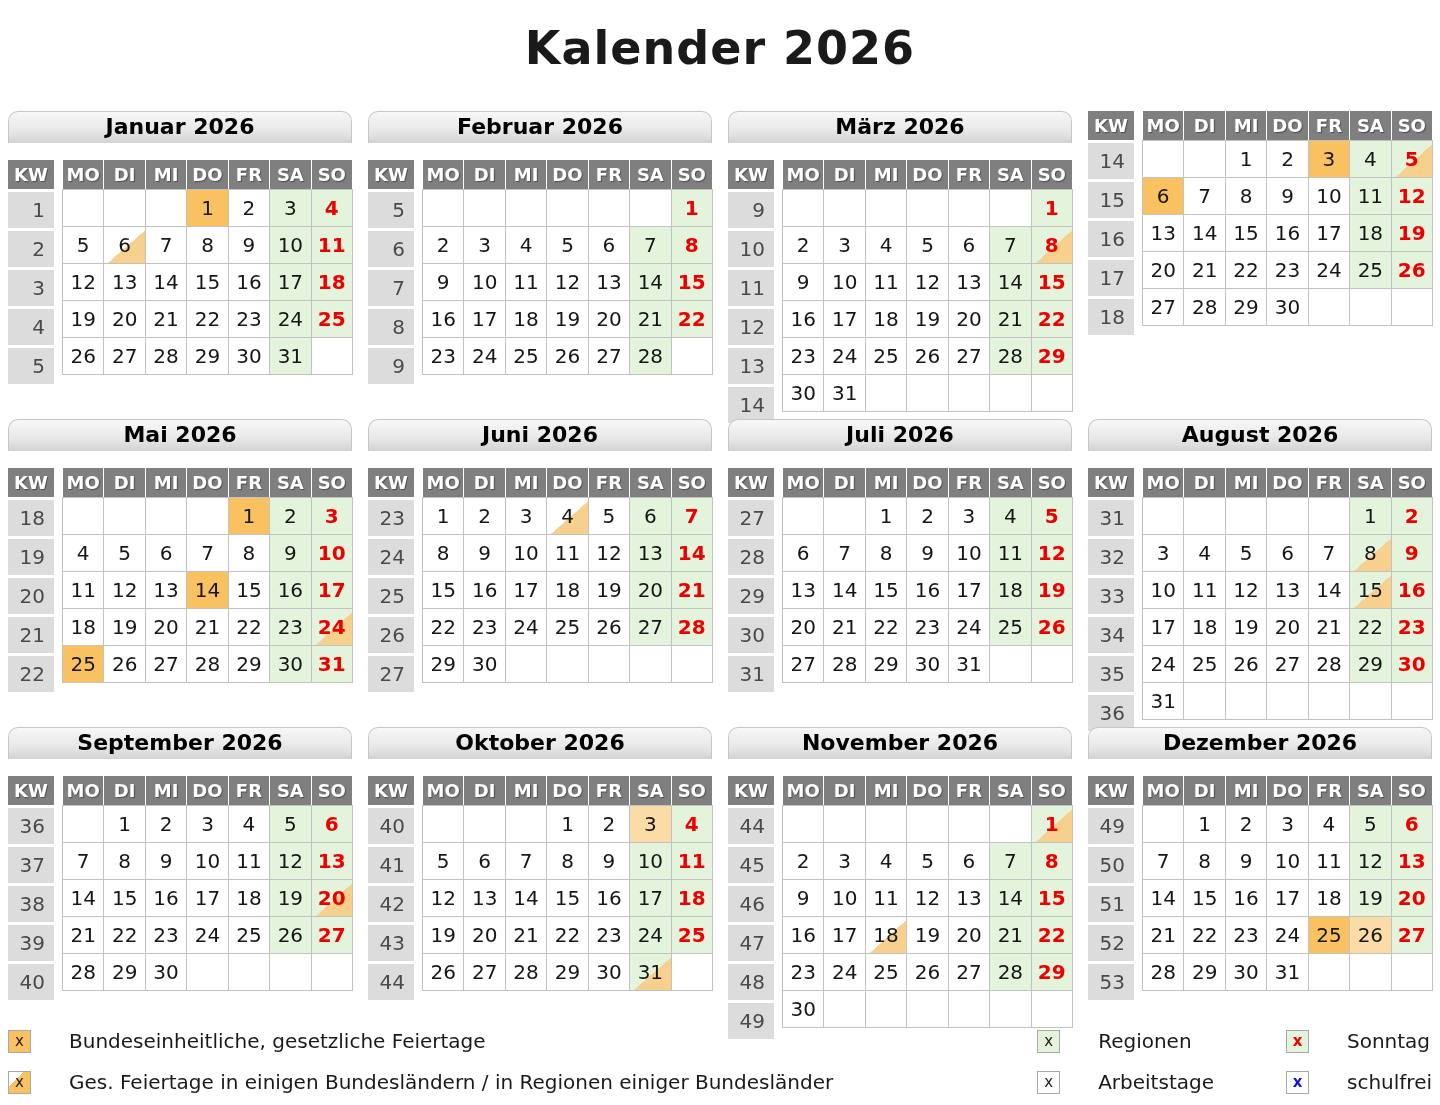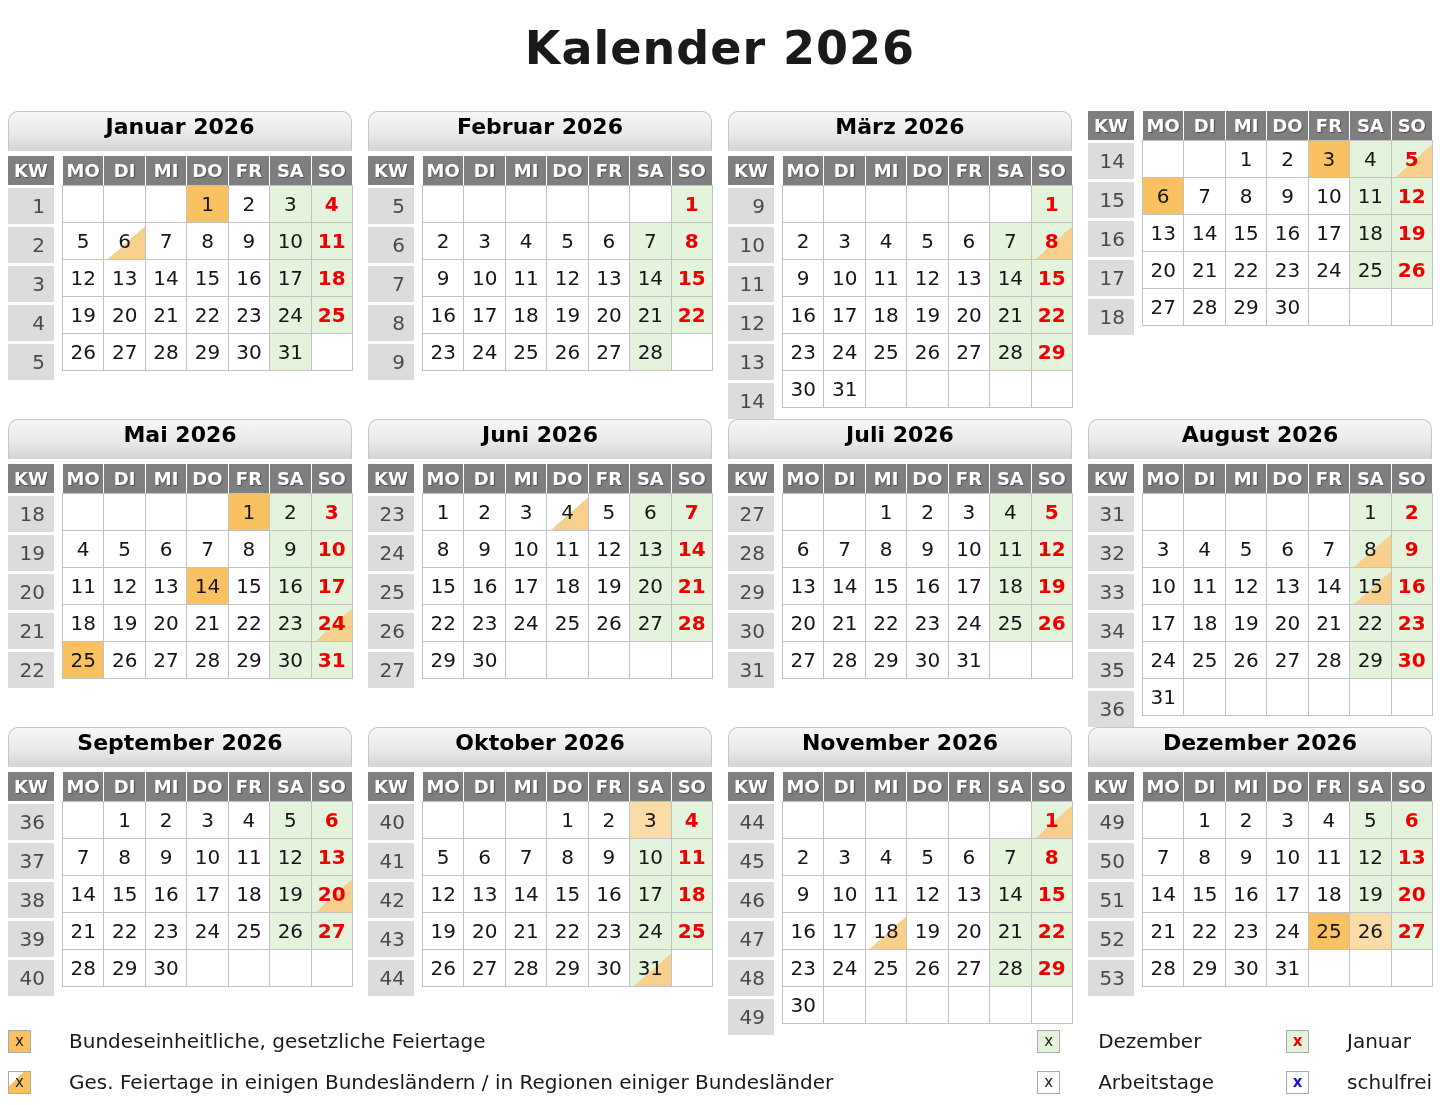--- a/index.html
+++ b/index.html
@@ -32,27 +32,27 @@
     padding:0 8px;
     display:grid;
     grid-template-columns:repeat(4,344px);
     grid-template-rows:repeat(3,292px);
     column-gap:16px;
     row-gap:16px;
     align-items:start;
   }
   .month{width:344px;}
   .mtitle{
-    height:40px;line-height:29px;
+    height:32px;line-height:29px;
     text-align:center;
     font-size:22px;font-weight:700;color:#000;
     background:linear-gradient(#f7f7f7 0%,#e9e9e9 55%,#d3d3d3 100%);
     border:1px solid #c6c6c6;border-bottom:none;
     border-radius:10px 10px 0 0;
-    margin-bottom:5px;
+    margin-bottom:17px;
   }
   .mbody{display:flex;gap:3px;background:#fff;}
   .kwcol{
     width:52px;
     display:grid;
     grid-template-columns:46px;
     grid-template-rows:29px;
     grid-auto-rows:36px;
     row-gap:3px;
     background:#fff;
@@ -840,28 +840,28 @@
         <div class="llab">Bundeseinheitliche, gesetzliche Feiertage</div>
       </div>
       <div class="lrow">
         <div class="sw sw-regional">x</div>
         <div class="llab">Ges. Feiertage in einigen Bundesländern / in Regionen einiger Bundesländer</div>
       </div>
     </div>
   <div class="legend-right">
       <div class="lrow">
         <div class="sw sw-saturday">x</div>
-        <div class="llab">Dezember</div>
+        <div class="llab">Regionen</div>
       </div>
       <div class="lrow">
         <div class="sw sw-workday">x</div>
         <div class="llab">Arbeitstage</div>
       </div>
       <div class="lrow">
         <div class="sw sw-sunday">x</div>
-        <div class="llab">Januar</div>
+        <div class="llab">Sonntag</div>
       </div>
       <div class="lrow">
         <div class="sw sw-schoolfree">x</div>
         <div class="llab">schulfrei</div>
       </div>
     </div>
 </div>
 
 </body></html>

